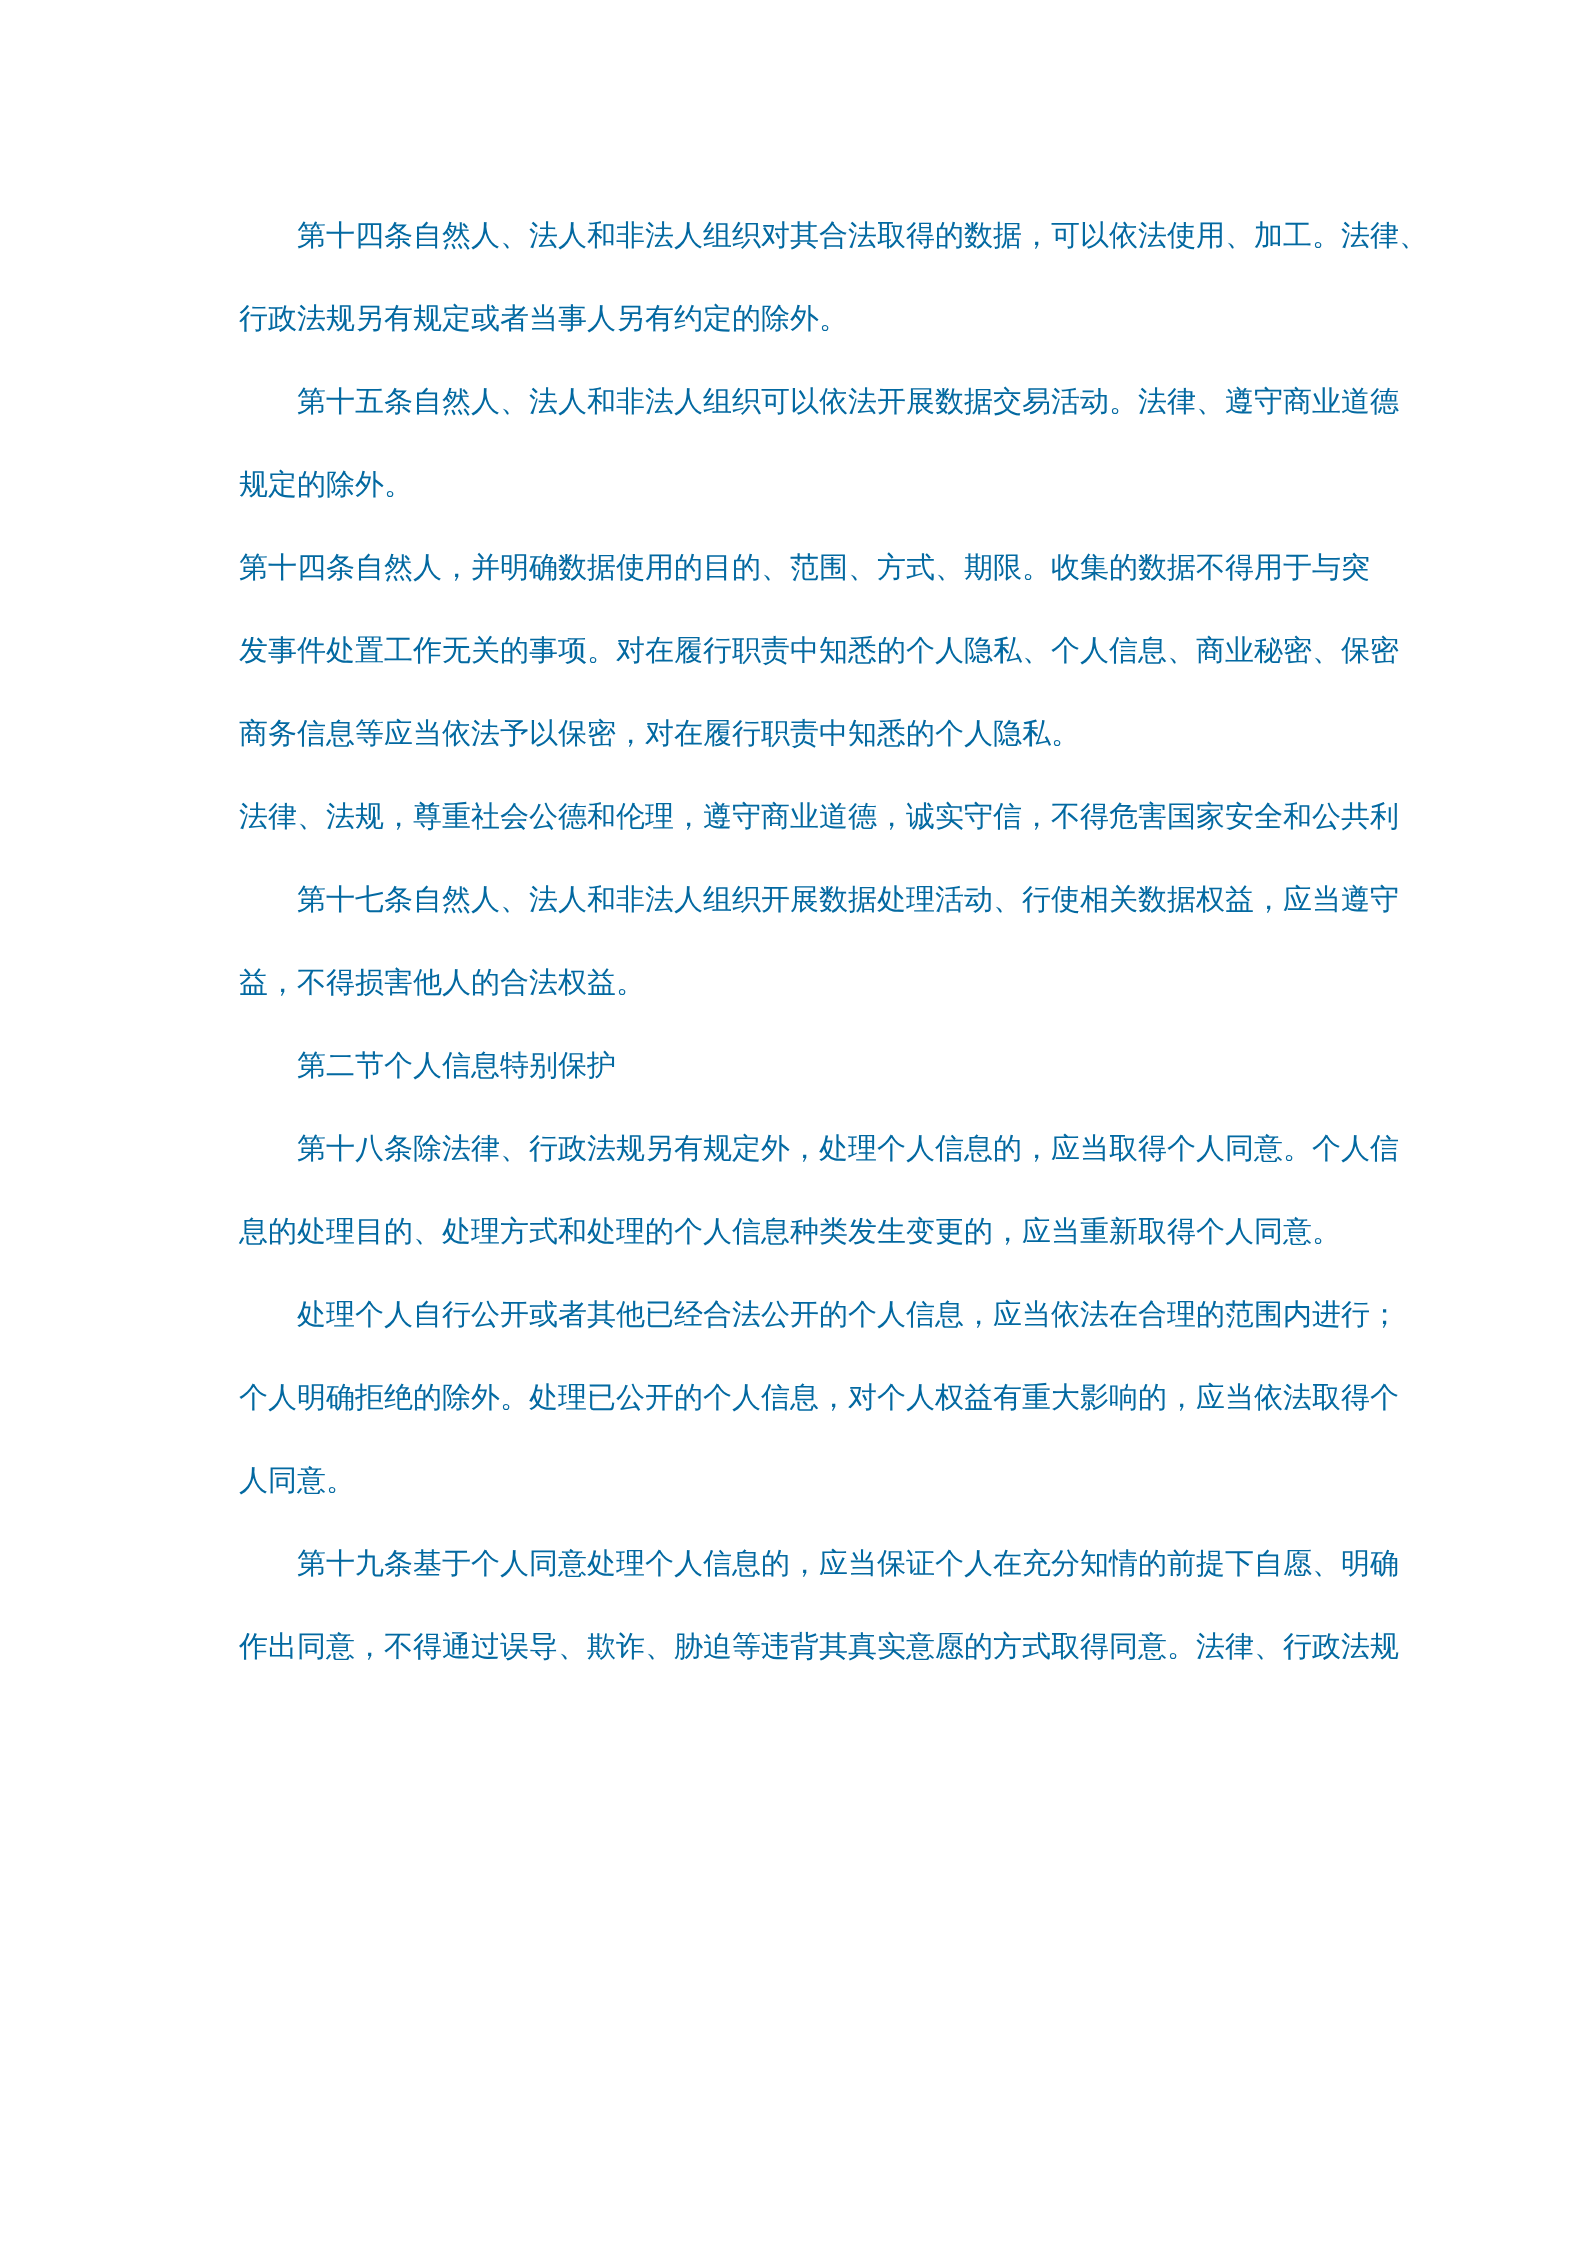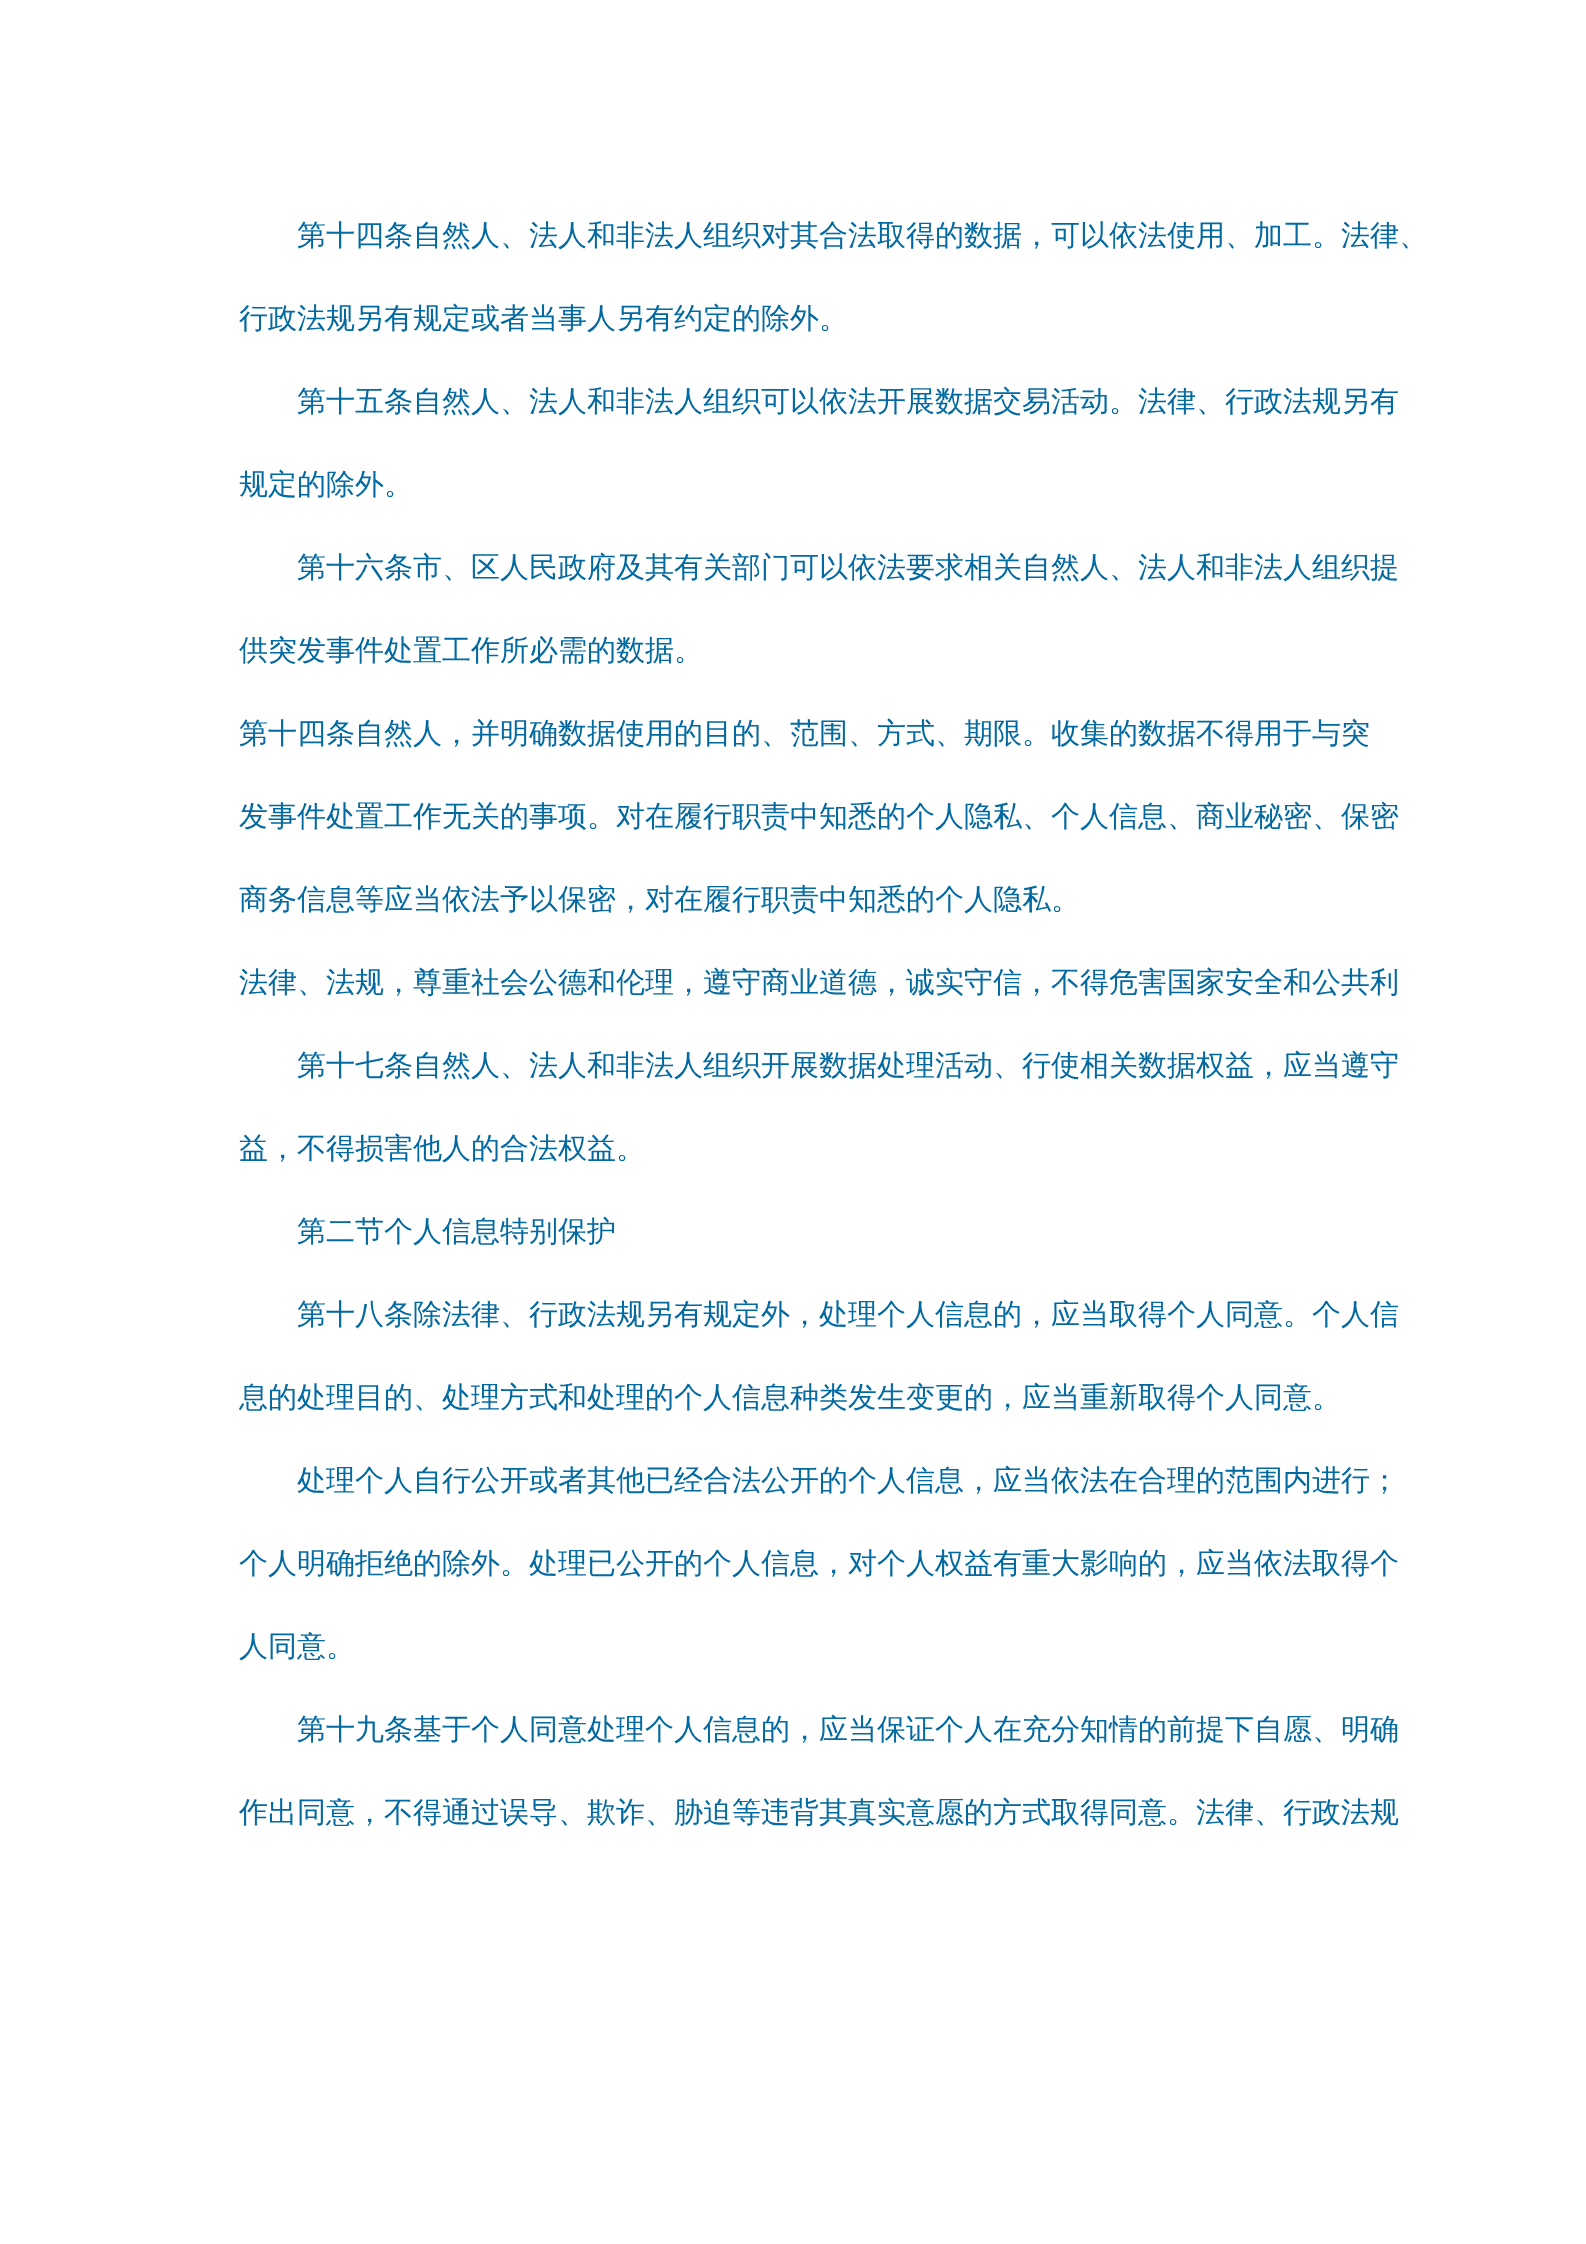--- a/index.html
+++ b/index.html
@@ -36,28 +36,24 @@
 <body>
 
 <div class="page">
 
   <div class="paragraph">
     <div class="line indent">第十四条自然人、法人和非法人组织对其合法取得的数据，可以依法使用、加工。法律、</div>
     <div class="line">行政法规另有规定或者当事人另有约定的除外。</div>
   </div>
 
   <div class="paragraph">
-    <div class="line indent">第十五条自然人、法人和非法人组织可以依法开展数据交易活动。法律、行政法规另有</div>
+    <div class="line indent">第十五条自然人、法人和非法人组织可以依法开展数据交易活动。法律、遵守商业道德</div>
     <div class="line">规定的除外。</div>
   </div>
 
-  <div class="paragraph">
-    <div class="line indent">第十六条市、区人民政府及其有关部门可以依法要求相关自然人、法人和非法人组织提</div>
-    <div class="line">供突发事件处置工作所必需的数据。</div>
-  </div>
 
   <div class="paragraph">
     <div class="line">第十四条自然人，并明确数据使用的目的、范围、方式、期限。收集的数据不得用于与突</div>
     <div class="line">发事件处置工作无关的事项。对在履行职责中知悉的个人隐私、个人信息、商业秘密、保密</div>
     <div class="line">商务信息等应当依法予以保密，对在履行职责中知悉的个人隐私。</div>
   </div>
 
   <div class="paragraph">
     <div class="line">法律、法规，尊重社会公德和伦理，遵守商业道德，诚实守信，不得危害国家安全和公共利</div>
     <div class="line indent">第十七条自然人、法人和非法人组织开展数据处理活动、行使相关数据权益，应当遵守</div>

